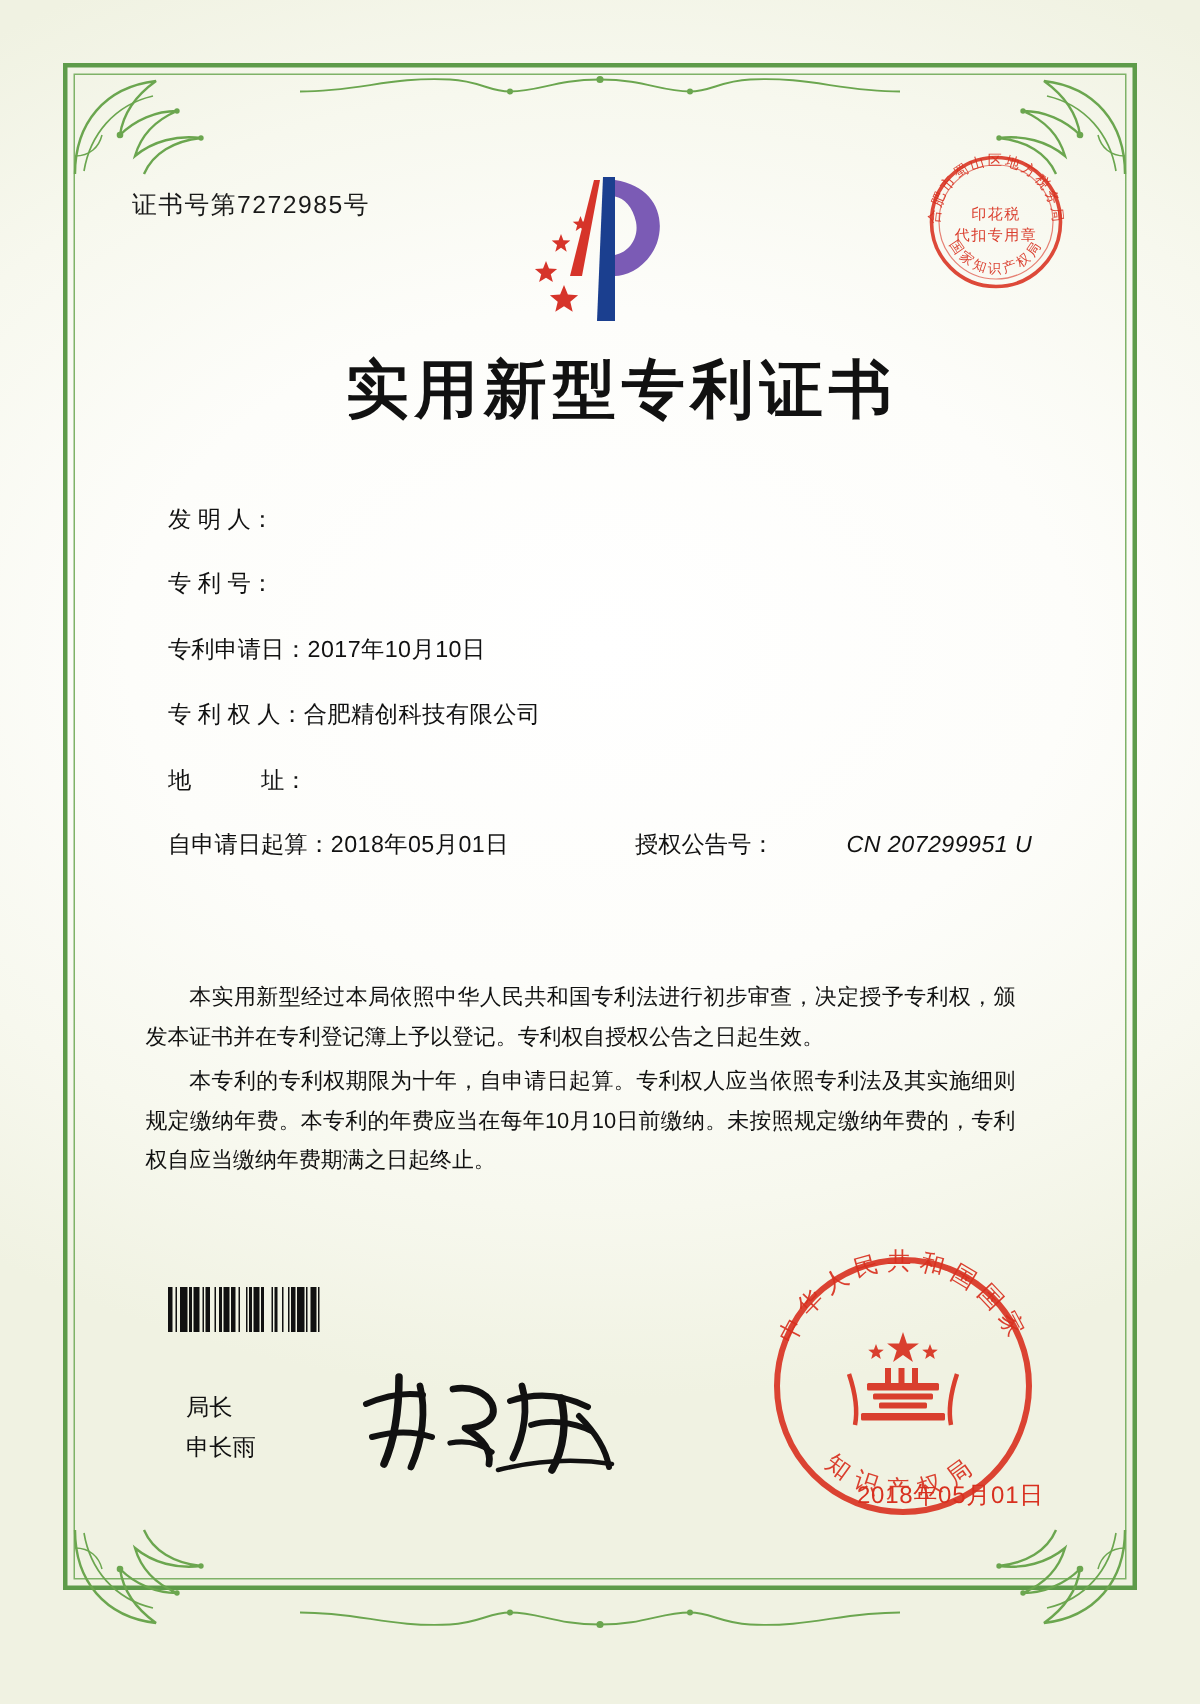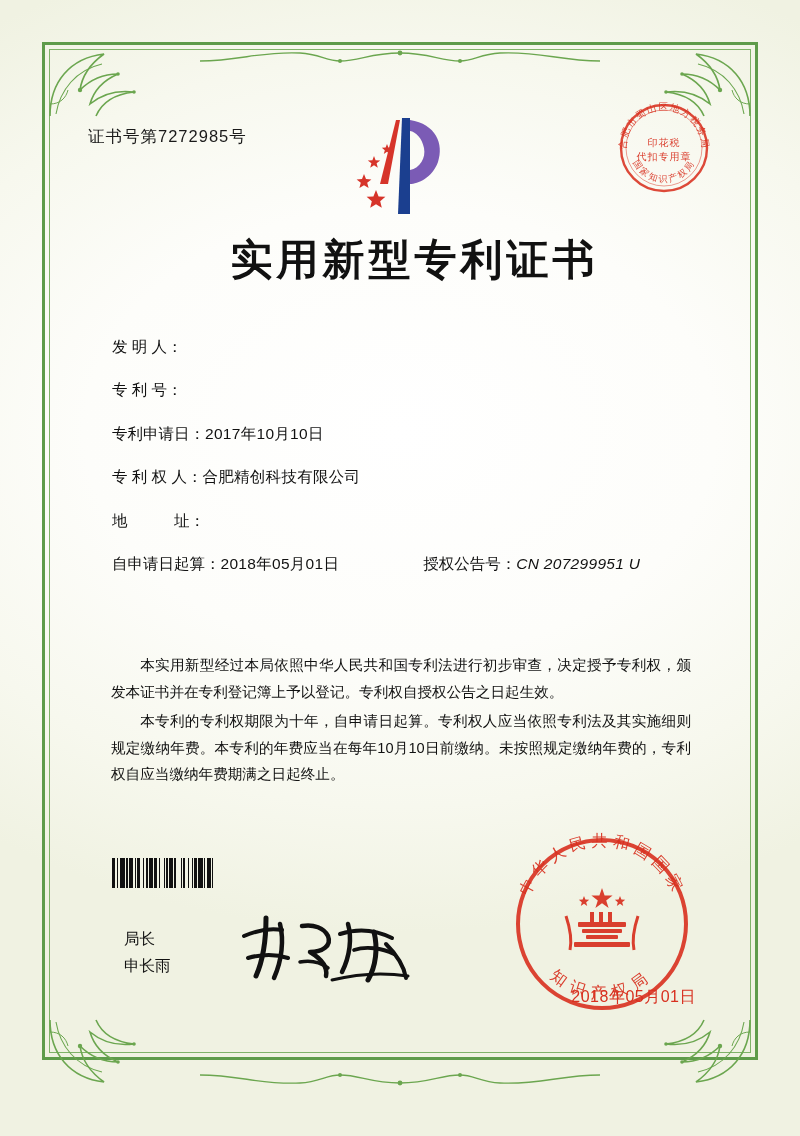--- a/index.html
+++ b/index.html
@@ -137,30 +137,31 @@
     font-size: 15px;
     letter-spacing: 0.6px;
   }
   .field-row.two-col {
     justify-content: flex-start;
   }
   .pubdate-second {
     margin-left: 84px;
     display: flex;
     align-items: center;
+    gap: 48px;
   }
   .pubdate-second .field-value {
     font-family: "Liberation Sans", "DejaVu Sans", sans-serif;
     font-style: italic;
   }
 
   
   .body-text {
     position: absolute;
-    left: 111px;
+    left: 97px;
     top: 652px;
     width: 580px;
     font-size: 14.6px;
     line-height: 1.82;
     color: #111;
     text-align: justify;
     font-family: "Liberation Sans", "DejaVu Sans", sans-serif;
   }
   .body-text p {
     margin: 0 0 3px 0;

